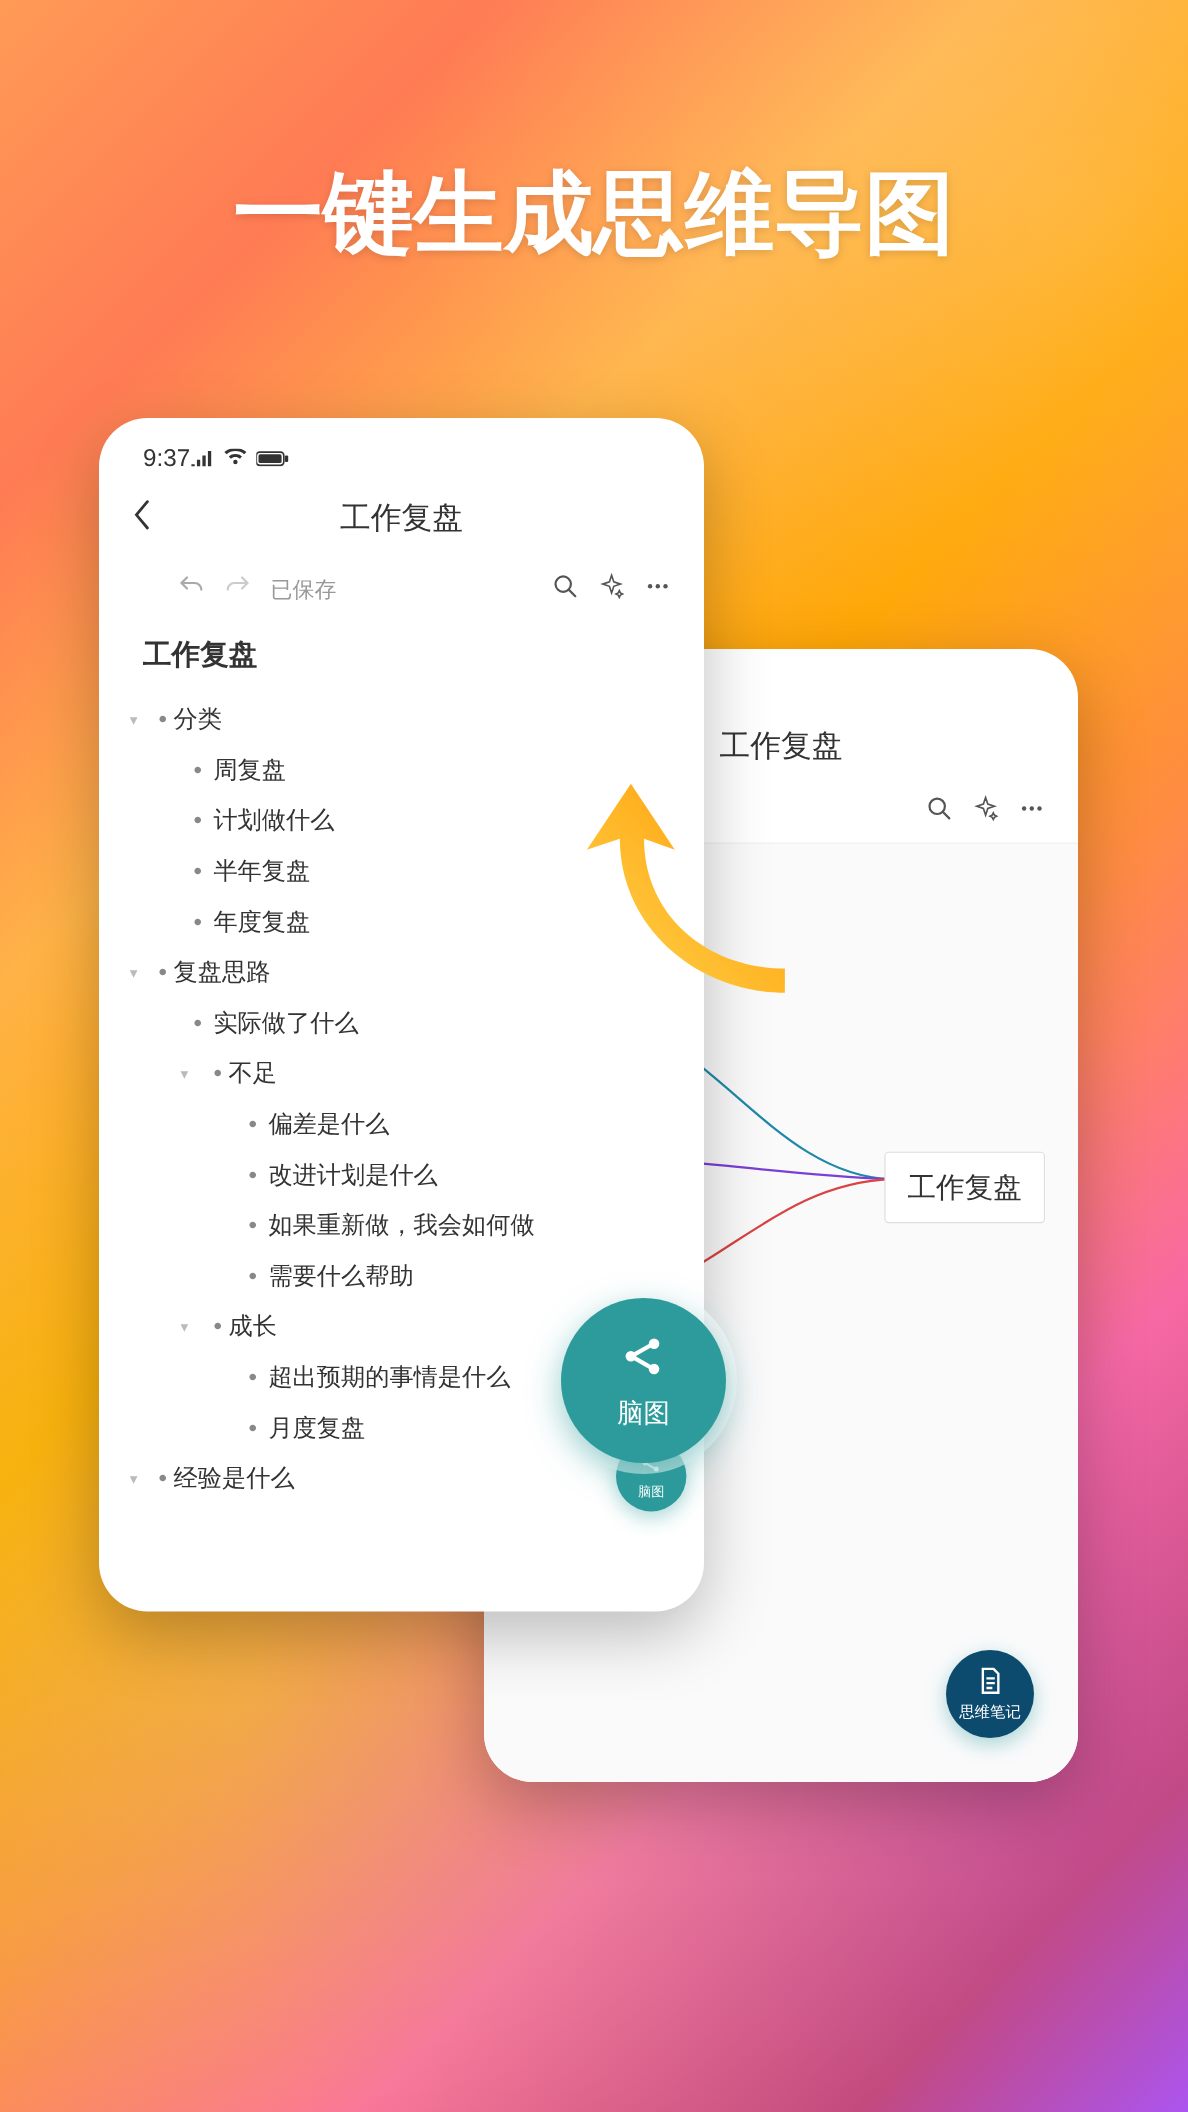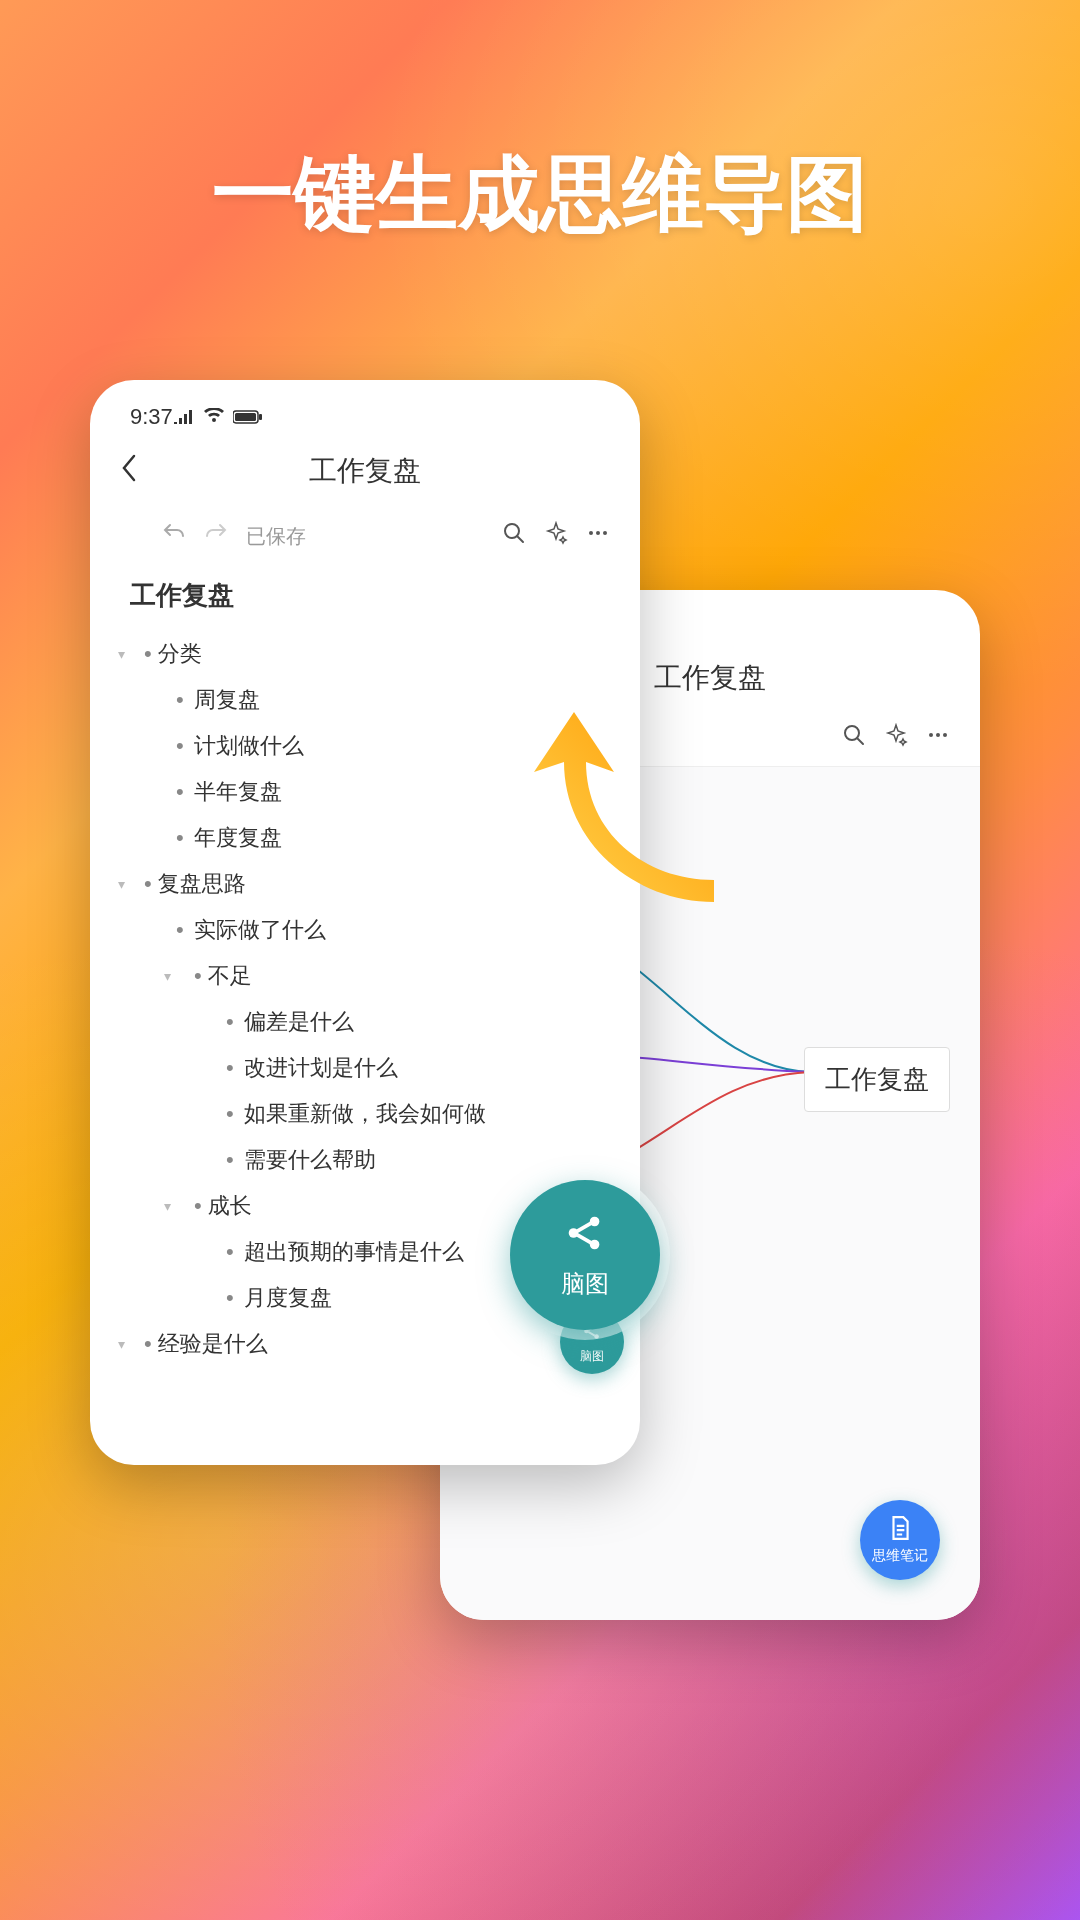--- a/index.html
+++ b/index.html
@@ -114,21 +114,21 @@
   align-items: center; justify-content: center;
   box-shadow: 0 6px 18px rgba(45,155,155,0.4);
   color: #fff;
 }
 .fab-small .fab-label { font-size: 12px; margin-top: 2px; }
 .fab-right {
   position: absolute;
   right: 40px; bottom: 40px;
   width: 80px; height: 80px;
   border-radius: 50%;
-  background: #3b82f6;
+  background: #0c4a6e;
   display: flex; flex-direction: column;
   align-items: center; justify-content: center;
   box-shadow: 0 6px 18px rgba(45,155,155,0.4);
   color: #fff;
 }
 .fab-right .fab-label { font-size: 14px; margin-top: 2px; }
 .arrow {
   position: absolute;
   left: 516px; top: 700px;
   z-index: 8;

